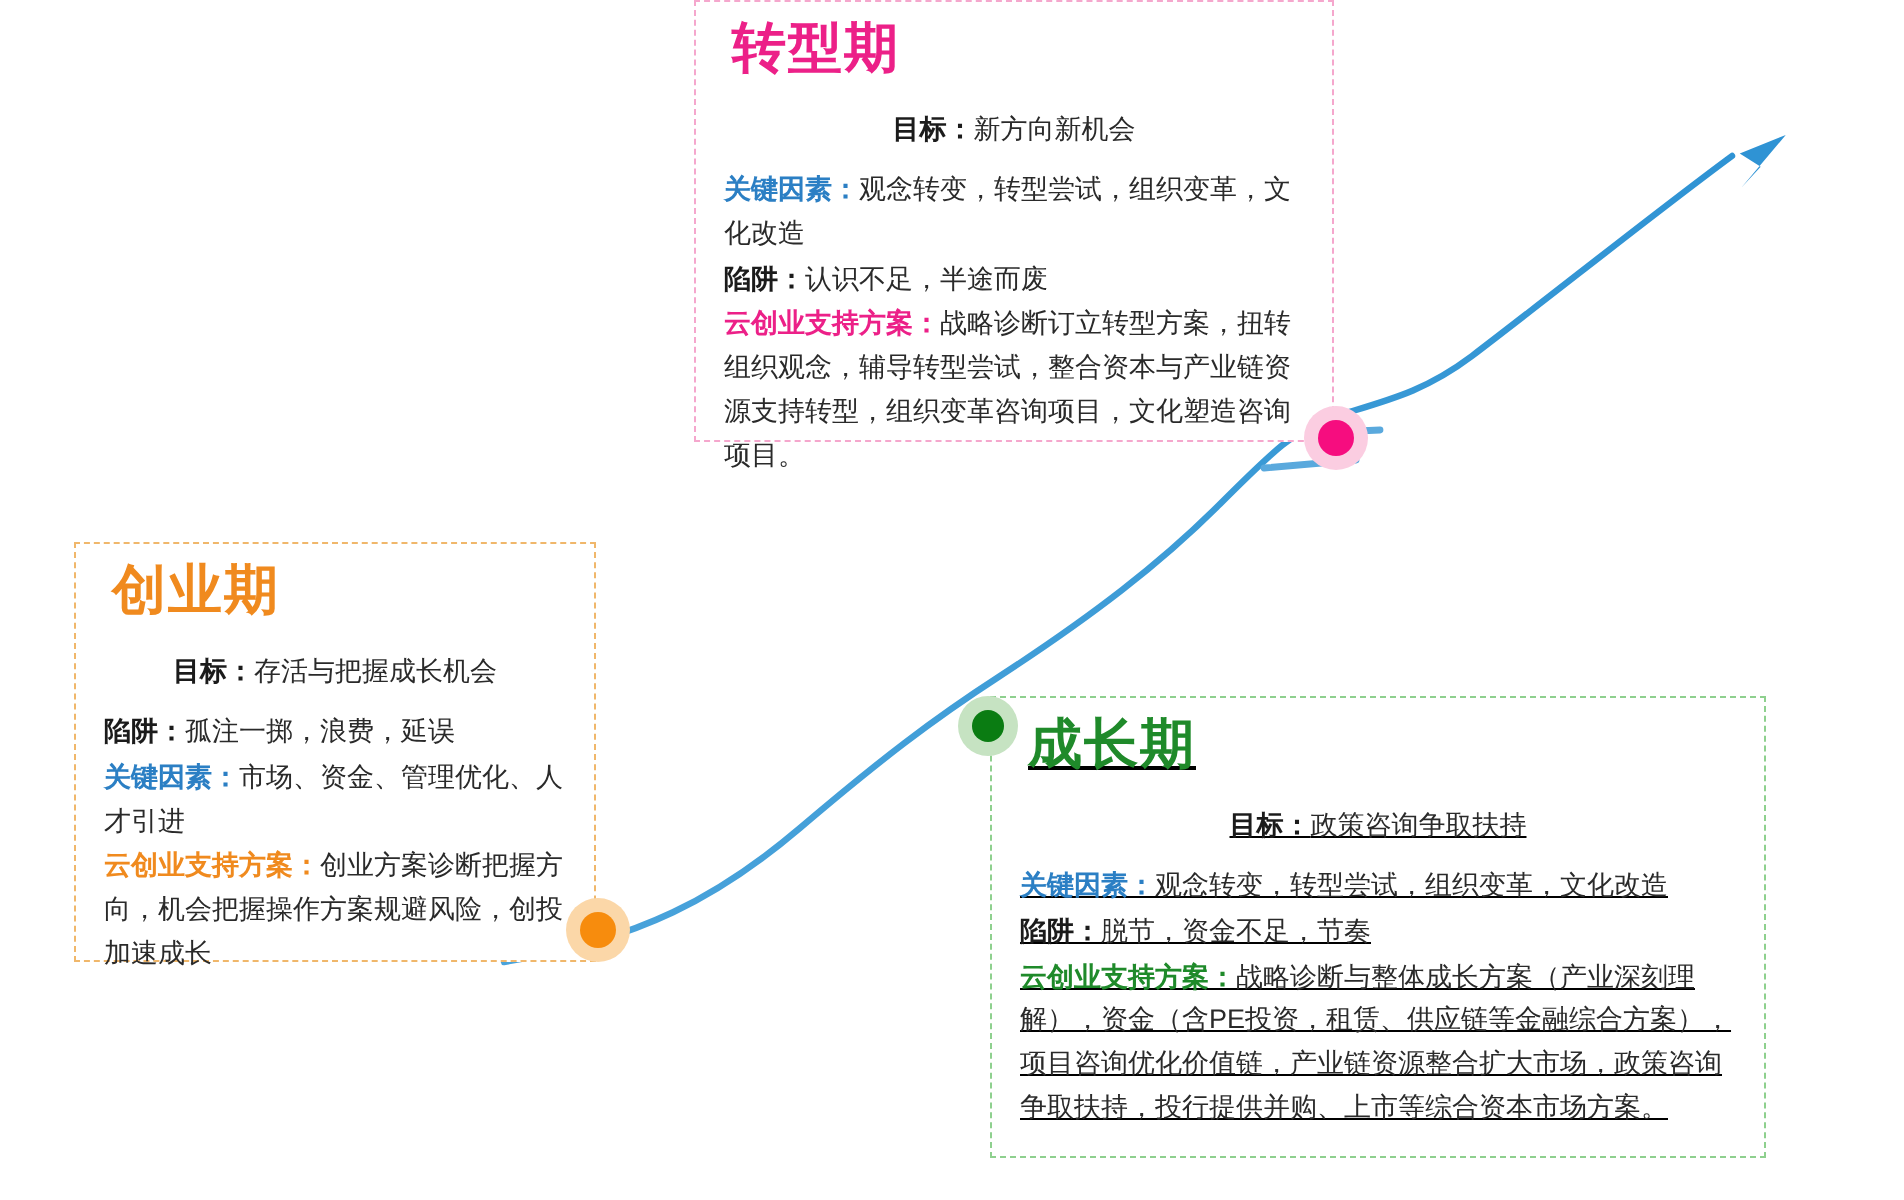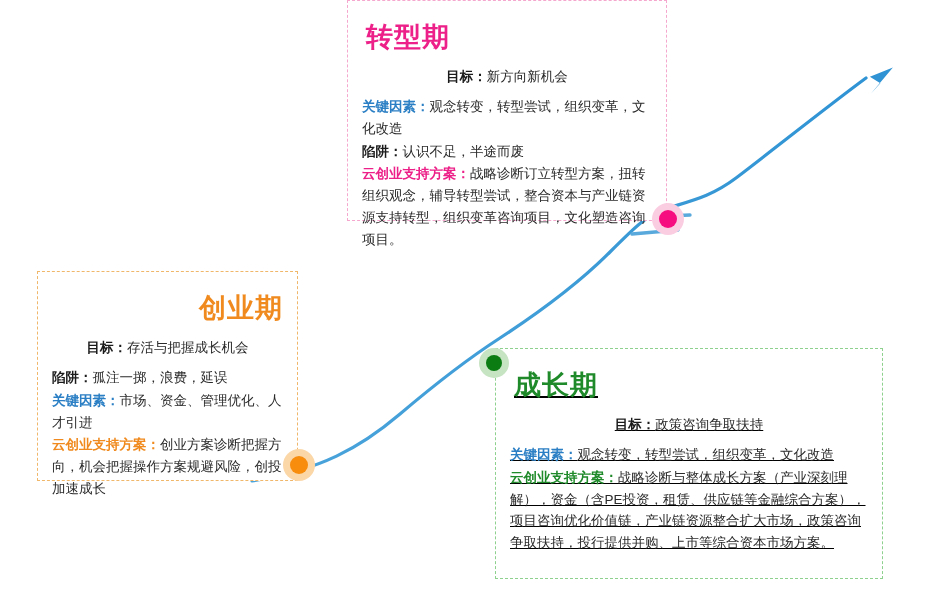--- a/index.html
+++ b/index.html
@@ -23,36 +23,36 @@
     width: 952px;
     height: 600px;
     pointer-events: none;
   }
 
   
   .stage-box {
     position: absolute;
     box-sizing: border-box;
     background: #ffffff;
-    padding: 18px 14px 12px 14px;
+    padding: 6px 14px 12px 14px;
   }
   .box-pink   { border: 1px dashed #f5a7cd; }
   .box-orange { border: 1px dashed #f0b76b; }
   .box-green  { border: 1px dashed #8ed08e; }
 
   .box-title {
     font-family: "DejaVu Serif", "Liberation Serif", serif;
     font-weight: bold;
     font-size: 27px;
     line-height: 1.15;
     margin: 2px 0 14px 4px;
     letter-spacing: 1px;
   }
   .title-pink   { color: #ec2088; }
-  .title-orange { color: #f08a1e; text-align: right; }
+  .title-orange { color: #f08a1e; }
   .title-green  { color: #1f8a2a; }
 
   .row {
     font-size: 13.5px;
     color: #2a2a2a;
     line-height: 1.62;
     margin: 0 0 3px 0;
   }
   .row.gap { margin-bottom: 8px; text-align: center; }
   .row.tight { margin-bottom: 1px; }
@@ -168,20 +168,23 @@
     <div class="box-title title-green">成长期</div>
 
     <div class="row gap">
       <span class="lbl lbl-dark">目标：</span><span>政策咨询争取扶持</span>
     </div>
 
     <div class="row tight">
       <span class="lbl lbl-blue">关键因素：</span><span>观念转变，转型尝试，组织变革，文化改造</span>
     </div>
 
+    <div class="row tight">
+      <span class="lbl lbl-dark">陷阱：</span><span>脱节，资金不足，节奏</span>
+    </div>
 
     <div class="row">
       <span class="lbl lbl-green">云创业支持方案：</span><span>战略诊断与整体成长方案（产业深刻理解），资金（含PE投资，租赁、供应链等金融综合方案），项目咨询优化价值链，产业链资源整合扩大市场，政策咨询争取扶持，投行提供并购、上市等综合资本市场方案。</span>
     </div>
   </div>
 
   <div class="marker" id="marker-startup">
     <span class="halo"></span>
     <span class="dot"></span>
   </div>

